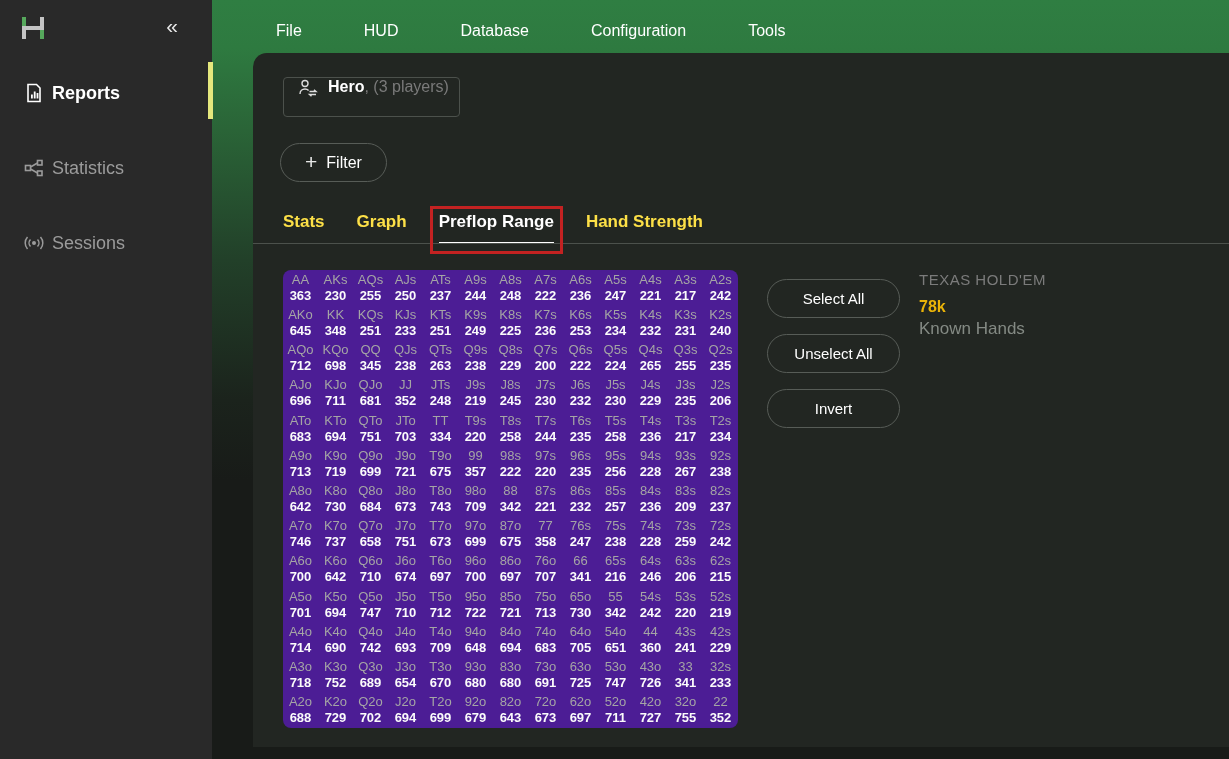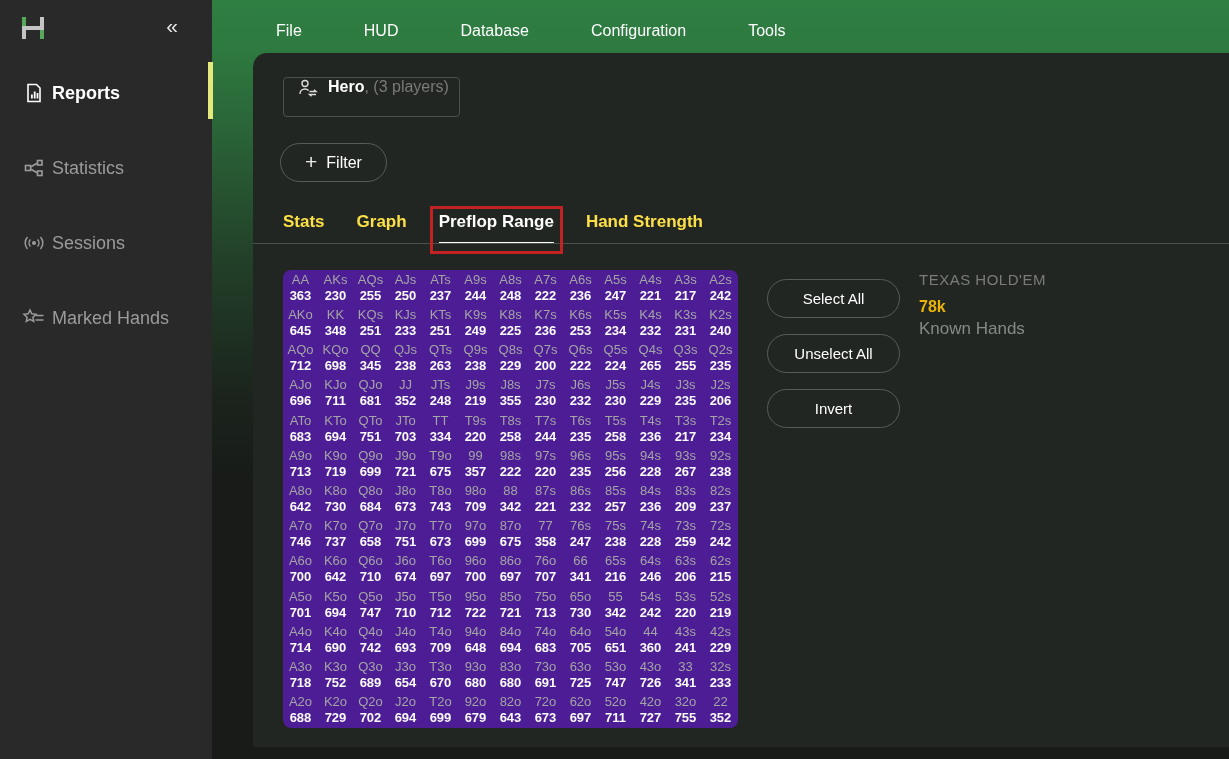--- a/index.html
+++ b/index.html
@@ -139,29 +139,20 @@
         <circle cx="12" cy="11" r="2" fill="#9b9b9b" stroke="none"></circle>
         <path d="M8.5 7.5a5 5 0 0 0 0 7"></path>
         <path d="M15.5 7.5a5 5 0 0 1 0 7"></path>
         <path d="M5.5 5a9 9 0 0 0 0 12"></path>
         <path d="M18.5 5a9 9 0 0 1 0 12"></path>
       </svg>
     </span>
     <span class="nav-label">Sessions</span>
   </div>
 
-  <div class="nav-item" style="top:298px;">
-    <span class="nav-icon">
-      <svg width="24" height="22" viewBox="0 0 24 22" fill="none" stroke-width="1.5">
-        <path d="M8 3l1.8 3.8 4.2.5-3.1 2.9.8 4.1L8 12.3l-3.7 2 .8-4.1L2 7.3l4.2-.5z"></path>
-        <path d="M13.5 8.5h8 M13.5 13h8"></path>
-      </svg>
-    </span>
-    <span class="nav-label">Marked Hands</span>
-  </div>
 </div>
 
 <div class="active-indicator"></div>
 
 <div class="panel">
 
   <div class="hero-button">
     <span style="display:flex;">
       <svg width="20" height="20" viewBox="0 0 20 20" fill="none" stroke="#dcdcdc" stroke-width="1.4">
         <circle cx="7" cy="5.5" r="3"></circle>
@@ -362,21 +353,21 @@
       <div class="cell">
         <span class="h">JTs</span>
         <span class="n">248</span>
       </div>
       <div class="cell">
         <span class="h">J9s</span>
         <span class="n">219</span>
       </div>
       <div class="cell">
         <span class="h">J8s</span>
-        <span class="n">355</span>
+        <span class="n">245</span>
       </div>
       <div class="cell">
         <span class="h">J7s</span>
         <span class="n">230</span>
       </div>
       <div class="cell">
         <span class="h">J6s</span>
         <span class="n">232</span>
       </div>
       <div class="cell">

